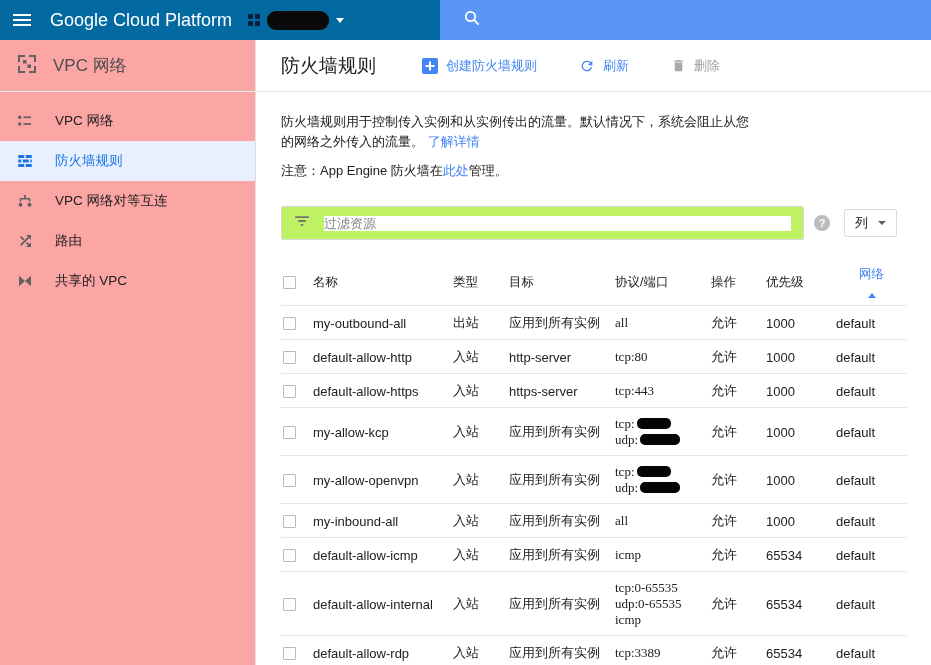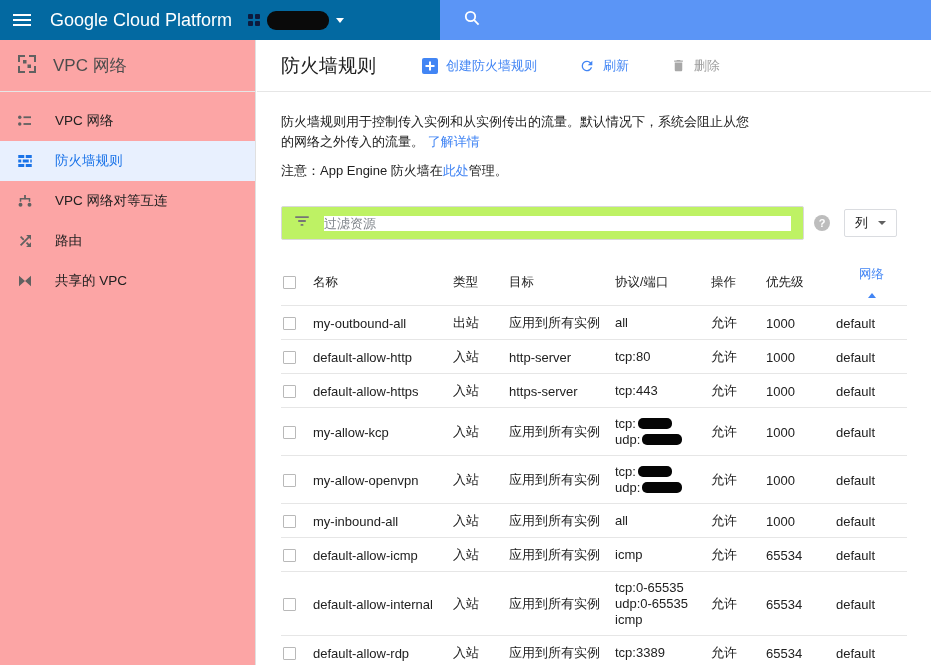--- a/index.html
+++ b/index.html
@@ -77,21 +77,21 @@
   .c-target { width:106px; }
   .c-proto { width:96px; }
   .c-action { width:55px; }
   .c-priority { width:70px; }
   .c-network { flex:1; }
   .checkbox { display:block; width:13px; height:13px; border:1px solid #b9b9b9; border-radius:1px;
     background:#fff; cursor:pointer; }
   .sorted-col { color:#4285f4; display:flex; align-items:center; gap:10px; cursor:pointer;flex-direction:column; }
   .sort-caret { width:0; height:0; border-left:4px solid transparent; border-right:4px solid transparent;
     border-bottom:5px solid #4285f4; }
-  .proto-line { line-height:16px; white-space:nowrap; }
+  .proto-line { line-height:16px; white-space:nowrap;font-family:Liberation Serif, serif; }
   .redacted-blob { display:inline-block; width:34px; height:11px; background:#050505;
     border-radius:5px; vertical-align:-1px; margin-left:2px; }
   .proto-line:nth-child(2) .redacted-blob { width:40px; }
 </style>
 </head>
 <body>
 
 <div class="page">
 
   <div class="topbar">

